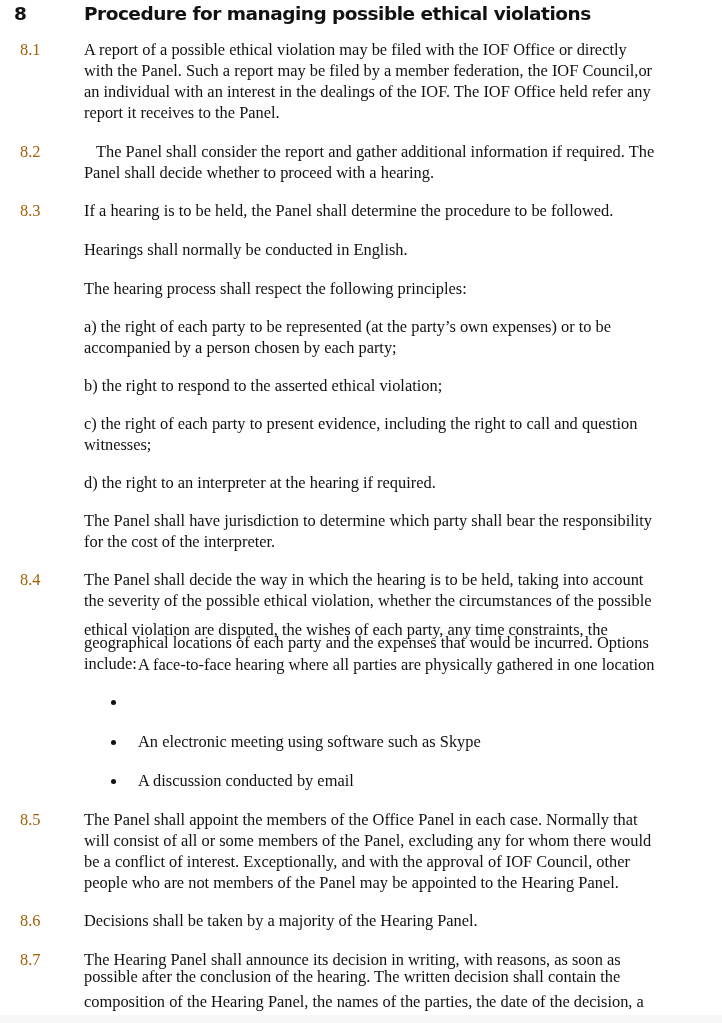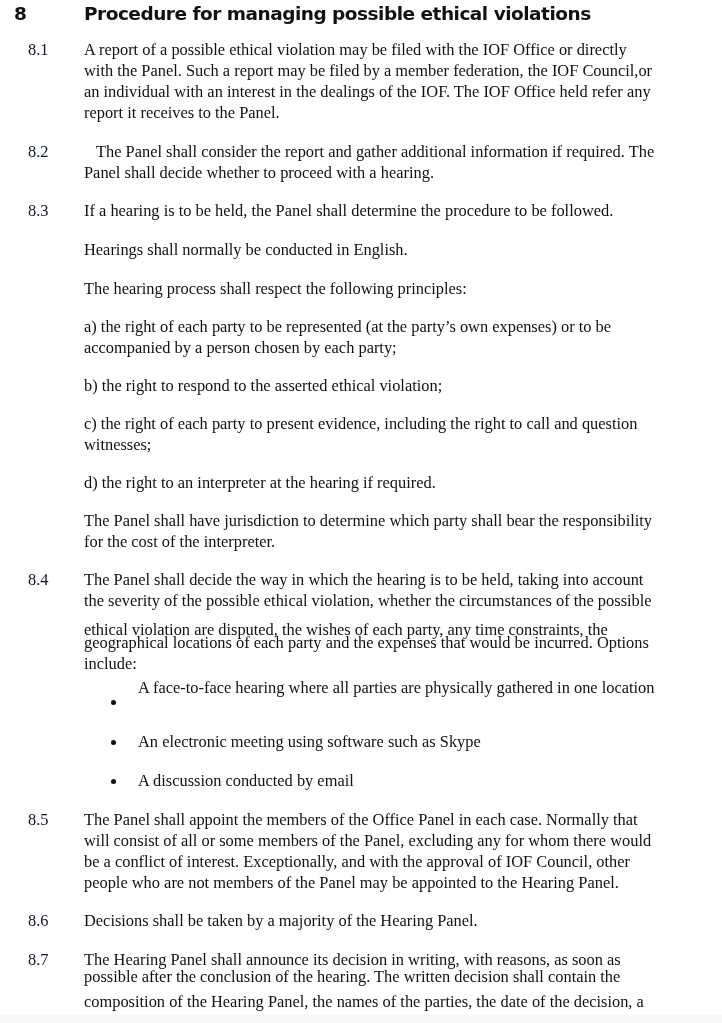--- a/index.html
+++ b/index.html
@@ -3,21 +3,21 @@
 <meta charset="utf-8">
 <style>
   html, body { margin: 0; padding: 0; background: #ffffff; }
   body { width: 722px; height: 1023px; overflow: hidden; position: relative; color: #111; }
   .page { position: absolute; left: 0; top: 0; width: 722px; height: 1023px; }
   .heading { position: absolute; top: 3px; left: 14px; right: 0; font-family: "DejaVu Sans", sans-serif; font-weight: bold; font-size: 18.5px; letter-spacing: -0.5px; color: #111; white-space: nowrap; }
   .heading .num { position: absolute; left: 0; }
   .heading .title { position: absolute; left: 70px; }
   .line { position: absolute; font-family: "Liberation Serif", serif; font-size: 16.4px; line-height: 21px; white-space: nowrap; color: #111; text-align: center; }
   .num { }
-  .sec-num { position: absolute; left: 28px; font-family: "Liberation Serif", serif; font-size: 16.4px; line-height: 21px; color: #0f172a; }
+  .sec-num { position: absolute; left: 20px; font-family: "Liberation Serif", serif; font-size: 16.4px; line-height: 21px; color: #a16207; }
   .bullet-dot { position: absolute; left: 111px; width: 5px; height: 5px; border-radius: 50%; background: #111; }
   .bottom-strip { position: absolute; left: 0; right: 0; top: 1015px; height: 8px; background: #f7f7f7; }
 </style>
 </head>
 <body>
 
 <div class="page">
 
   <div class="heading">
     <span class="num">8</span>
@@ -69,21 +69,21 @@
     <span class="sec-num" style="top:569px">8.4</span>
     <div class="line" style="top:569px;left:84px">The Panel shall decide the way in which the hearing is to be held, taking into account</div>
     <div class="line" style="top:590px;left:84px">the severity of the possible ethical violation, whether the circumstances of the possible</div>
     <div class="line" style="top:619px;left:84px">ethical violation are disputed, the wishes of each party, any time constraints, the</div>
     <div class="line" style="top:632px;left:84px">geographical locations of each party and the expenses that would be incurred. Options</div>
     <div class="line" style="top:653px;left:84px">include:</div>
 
     <div>
       <div>
         <span class="bullet-dot" style="top:700px"></span>
-        <div class="line" style="top:677px;left:138px">A face-to-face hearing where all parties are physically gathered in one location</div>
+        <div class="line" style="top:654px;left:138px">A face-to-face hearing where all parties are physically gathered in one location</div>
       </div>
       <div>
         <span class="bullet-dot" style="top:740px"></span>
         <div class="line" style="top:731px;left:138px">An electronic meeting using software such as Skype</div>
       </div>
       <div>
         <span class="bullet-dot" style="top:779px"></span>
         <div class="line" style="top:770px;left:138px">A discussion conducted by email</div>
       </div>
     </div>

